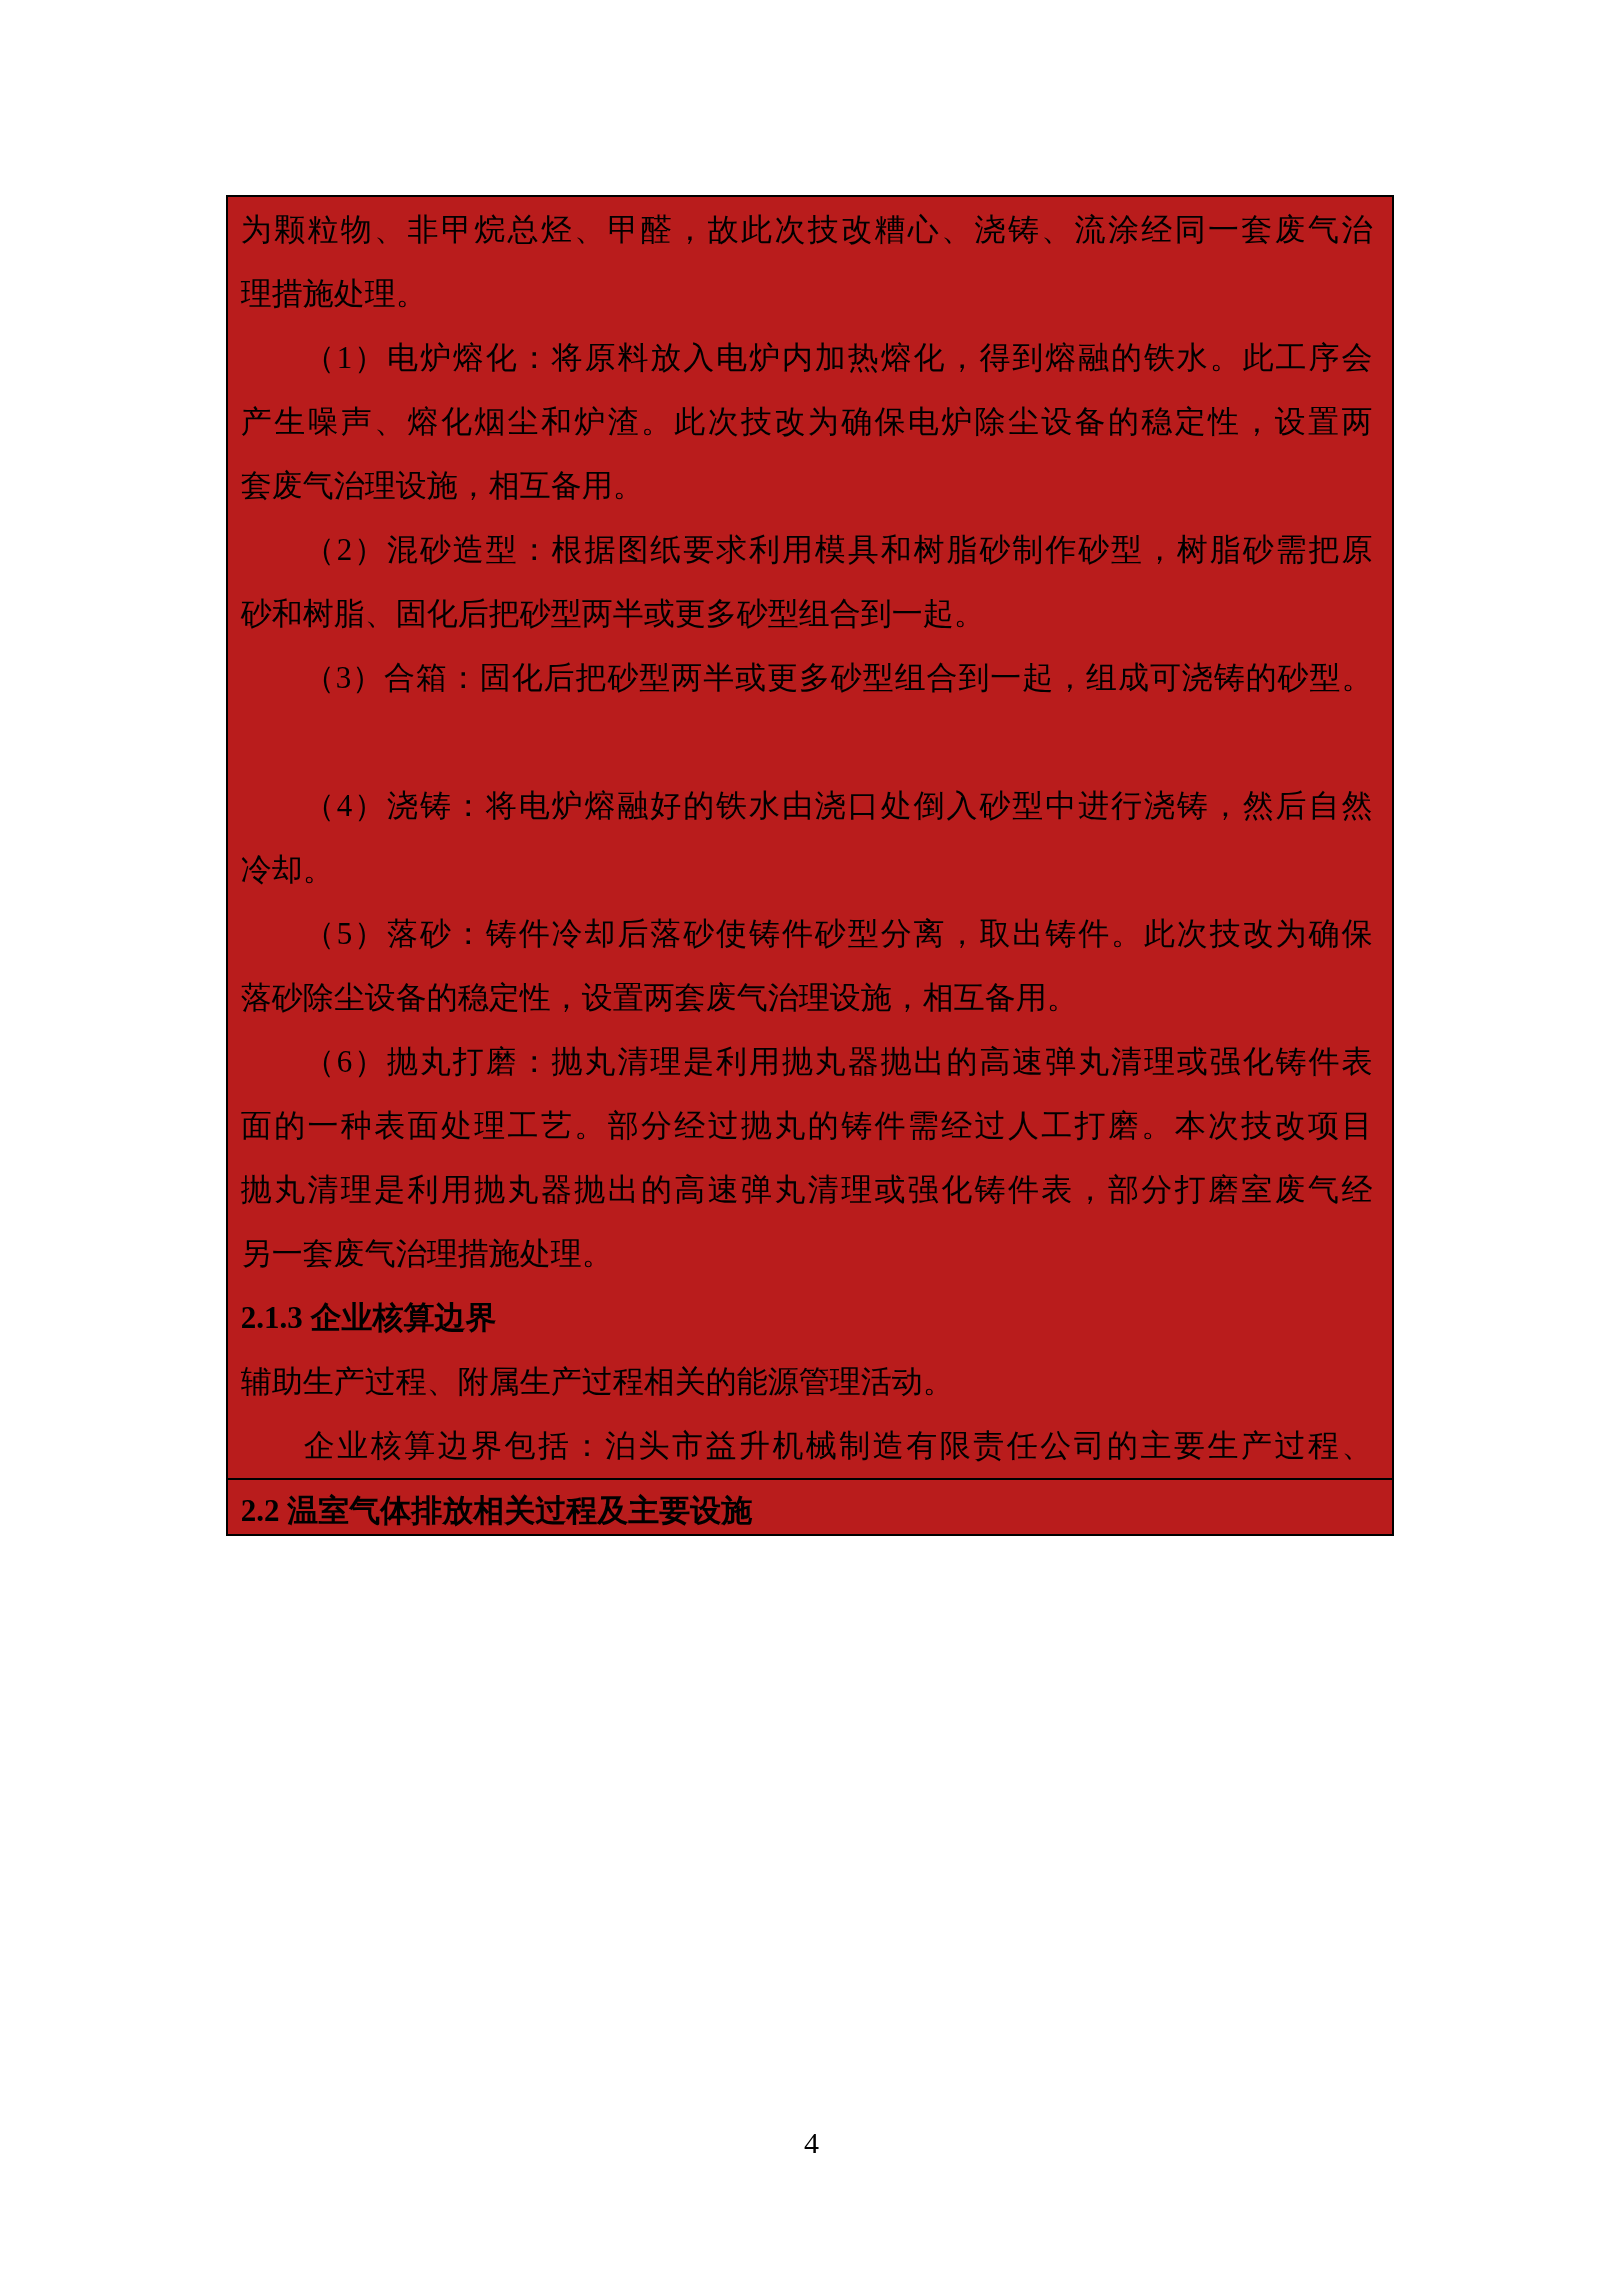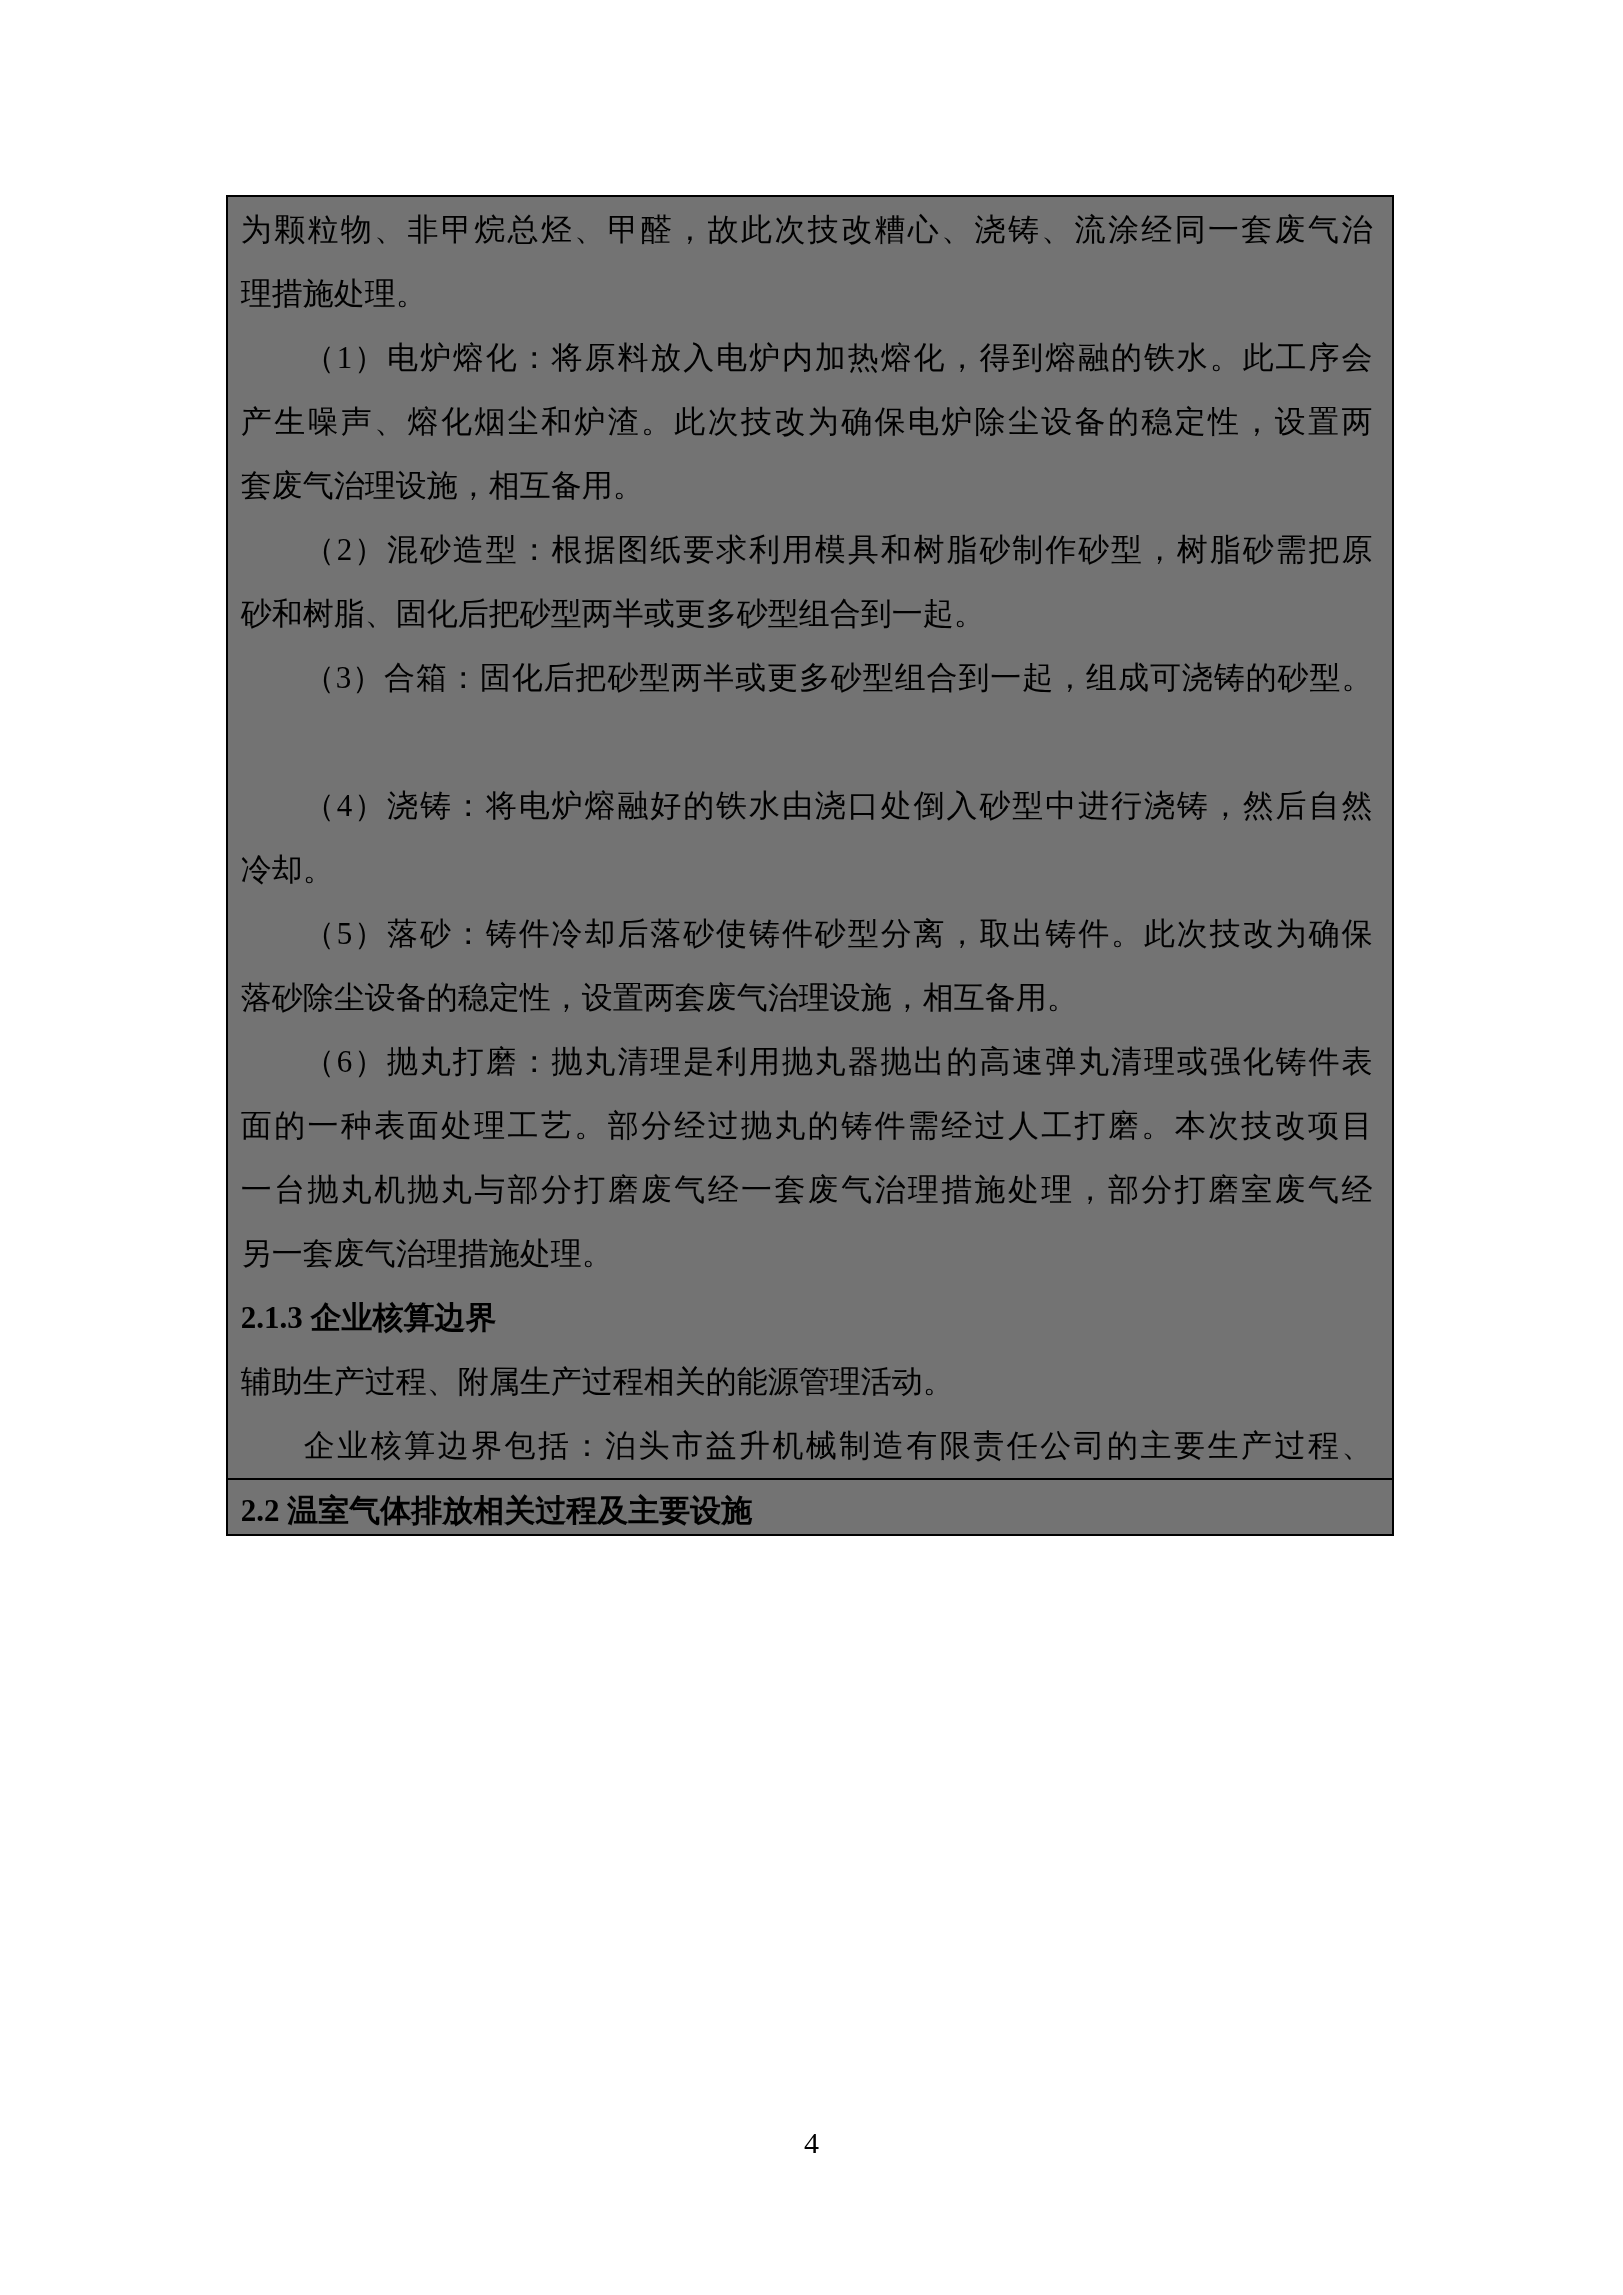--- a/index.html
+++ b/index.html
@@ -18,21 +18,21 @@
     background: #ffffff;
     overflow: hidden;
   }
   .doc-table {
     position: absolute;
     left: 226px;
     top: 195px;
     width: 1168px;
     border: 2.5px solid #000000;
     box-sizing: border-box;
-    background: #737373;
+    background: #b91c1c;
   }
   .cell-main {
     padding: 1px 19.6px 0 12.8px;
     border-bottom: 2.9px solid #000000;
   }
   .cell-sec {
     padding: 0 19.6px 0 12.8px;
     height: 54px;
   }
   .line {
@@ -84,21 +84,21 @@
         <div class="line full indent">（2）混砂造型：根据图纸要求利用模具和树脂砂制作砂型，树脂砂需把原</div>
         <div class="line end">砂和树脂、固化后把砂型两半或更多砂型组合到一起。</div>
         <div class="line full indent">（3）合箱：固化后把砂型两半或更多砂型组合到一起，组成可浇铸的砂型。</div>
         <div class="line blank"></div>
         <div class="line full indent">（4）浇铸：将电炉熔融好的铁水由浇口处倒入砂型中进行浇铸，然后自然</div>
         <div class="line end">冷却。</div>
         <div class="line full indent">（5）落砂：铸件冷却后落砂使铸件砂型分离，取出铸件。此次技改为确保</div>
         <div class="line end">落砂除尘设备的稳定性，设置两套废气治理设施，相互备用。</div>
         <div class="line full indent">（6）抛丸打磨：抛丸清理是利用抛丸器抛出的高速弹丸清理或强化铸件表</div>
         <div class="line full">面的一种表面处理工艺。部分经过抛丸的铸件需经过人工打磨。本次技改项目</div>
-        <div class="line full">一台抛丸机抛丸与部分打磨废气经一套废气治理措施处理，部分打磨室废气经</div>
+        <div class="line full">抛丸清理是利用抛丸器抛出的高速弹丸清理或强化铸件表，部分打磨室废气经</div>
         <div class="line end">另一套废气治理措施处理。</div>
         <div class="line heading">2.1.3 企业核算边界</div>
         <div class="line end">辅助生产过程、附属生产过程相关的能源管理活动。</div>
         <div class="line full indent">企业核算边界包括：泊头市益升机械制造有限责任公司的主要生产过程、</div>
       </div>
     <div class="cell-sec">
       <div class="line heading">2.2 温室气体排放相关过程及主要设施</div>
     </div>
   </div>
   <div class="page-number">4</div>

